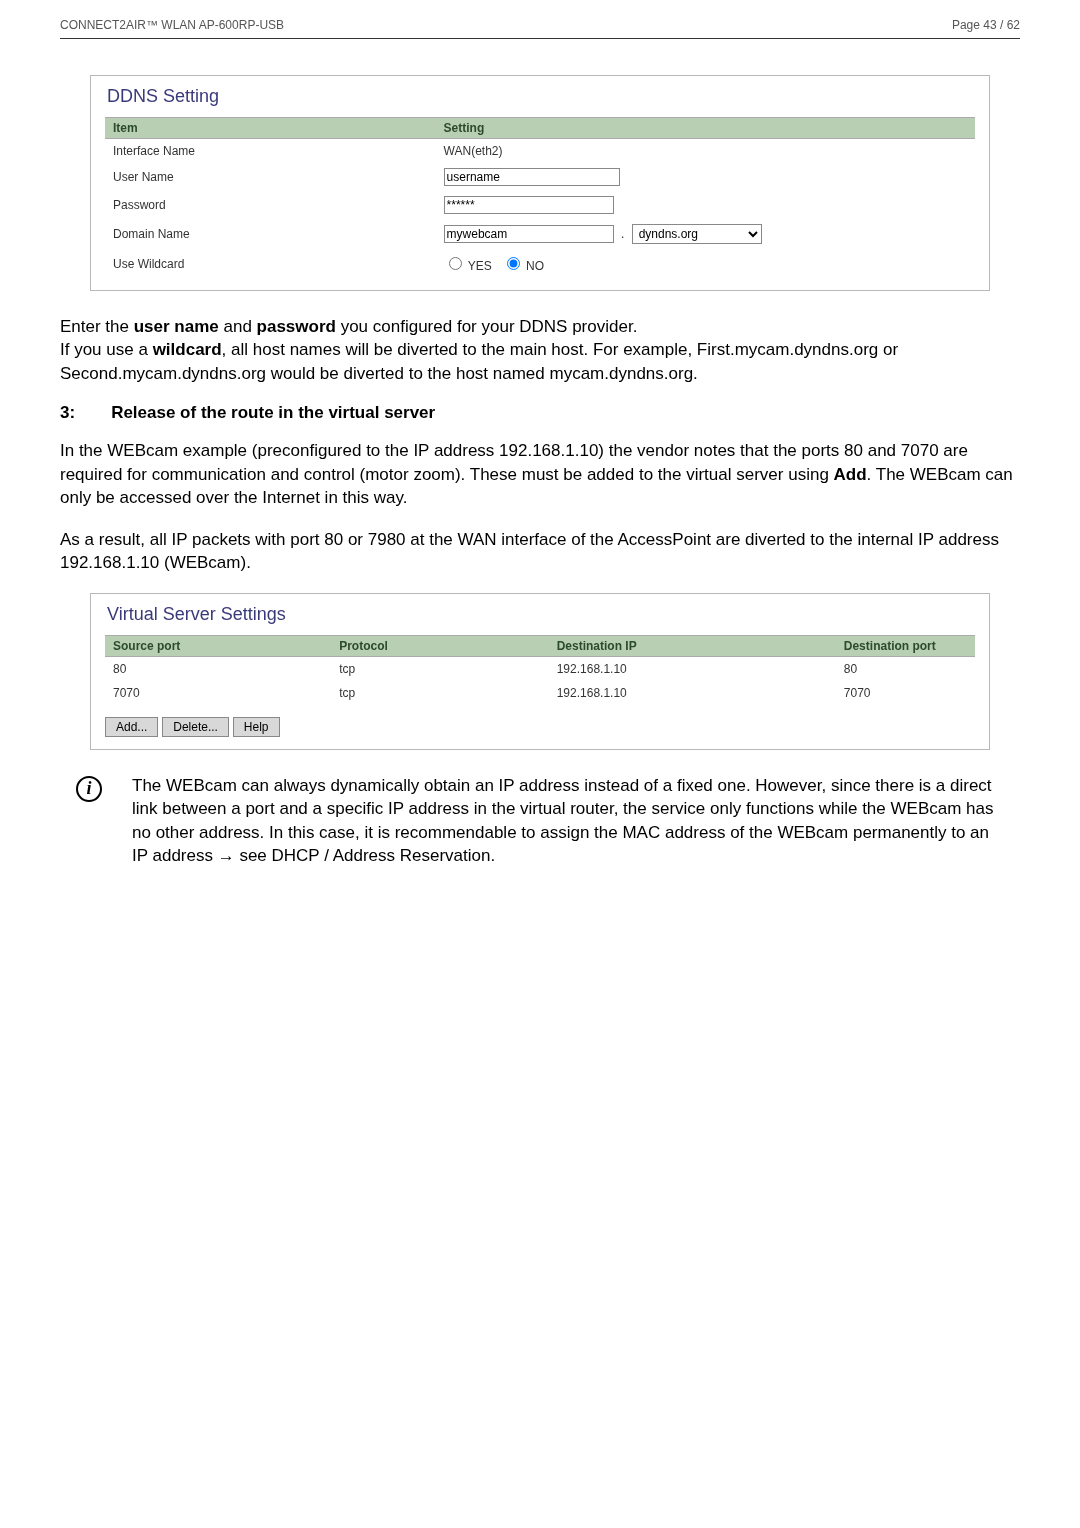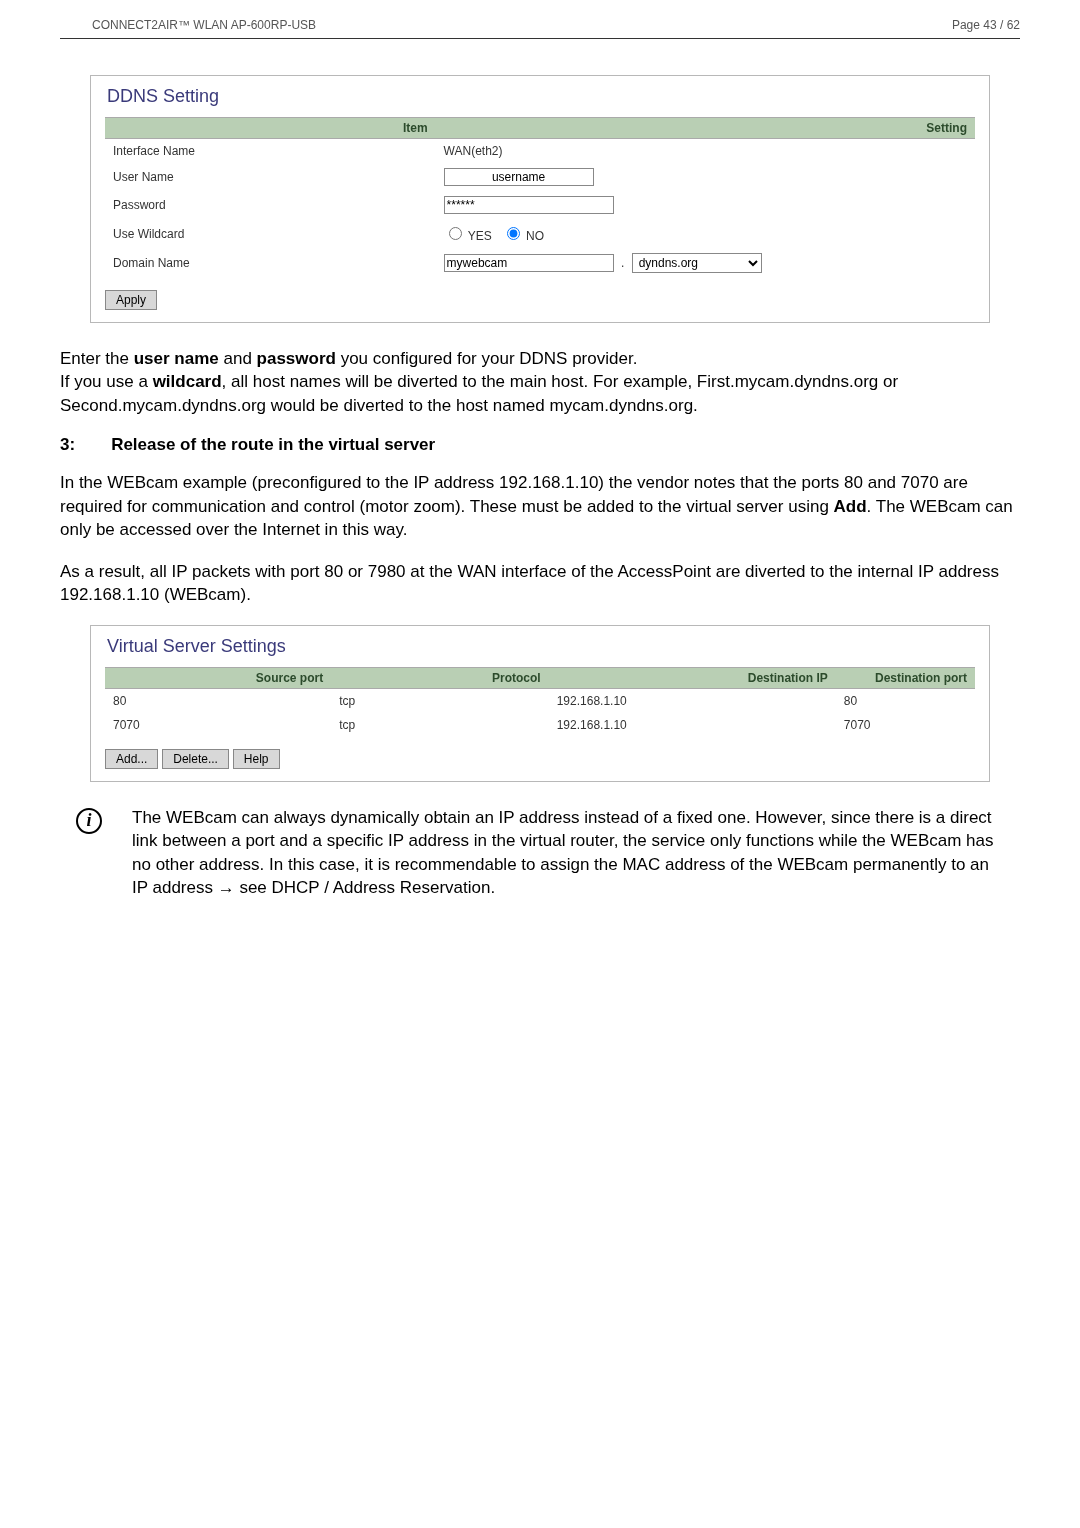--- a/index.html
+++ b/index.html
@@ -16,21 +16,20 @@
     margin: 0 auto;
     padding: 0;
   }
   .header {
     display: flex;
     justify-content: space-between;
     align-items: baseline;
     padding: 18px 60px 6px 60px;
     font-size: 12px;
     color: #555;
-    margin-left: 32px;
   }
   .rule {
     border: 0;
     border-top: 1px solid #333;
     margin: 0 60px 36px 60px;
   }
   .content {
     padding: 0 60px;
   }
   .panel {
@@ -49,21 +48,21 @@
   table.gridtable {
     width: 100%;
     border-collapse: separate;
     border-spacing: 0;
     font-size: 12px;
   }
   table.gridtable thead th {
     background: #b9cfb4;
     color: #2c4b2c;
     font-weight: bold;
-    text-align: right;
+    text-align: left;
     padding: 3px 8px;
     border-top: 1px solid #aaa;
     border-bottom: 1px solid #aaa;
   }
   table.gridtable tbody td {
     padding: 5px 8px;
     vertical-align: middle;
     color: #333;
   }
   input.fld, select.fld {
@@ -150,49 +149,46 @@
             <th>Setting</th>
           </tr>
         </thead>
         <tbody>
           <tr>
             <td>Interface Name</td>
             <td>WAN(eth2)</td>
           </tr>
           <tr>
             <td>User Name</td>
-            <td><input type="text" class="fld" style="width: 150px; text-align: center;" value="username"></td>
+            <td><input type="text" class="fld" style="width: 176px;" value="username"></td>
           </tr>
           <tr>
             <td>Password</td>
             <td><input type="text" class="fld" style="width: 170px;" value="******"></td>
-          </tr>
-          <tr>
-            <td>Use Wildcard</td>
-            <td>
-              <label><input type="radio" name="wc" style=""> <span>YES</span></label>
-              &nbsp;
-              <label><input type="radio" name="wc" checked="" style=""> <span>NO</span></label>
-            </td>
           </tr>
           <tr>
             <td>Domain Name</td>
             <td>
               <input type="text" class="fld" style="width: 170px;" value="mywebcam">
               <span style="padding:0 4px">.</span>
               <select class="fld" style="width:130px">
                 <option>dyndns.org</option>
               </select>
             </td>
           </tr>
+          <tr>
+            <td>Use Wildcard</td>
+            <td>
+              <label><input type="radio" name="wc" style=""> <span>YES</span></label>
+              &nbsp;
+              <label><input type="radio" name="wc" checked="" style=""> <span>NO</span></label>
+            </td>
+          </tr>
         </tbody>
       </table>
-      <div style="margin-top:12px">
-        <button class="btn">Apply</button>
-      </div>
     </div>
 
     <p class="para">
       <span>Enter the </span><b>user name</b><span> and </span><b>password</b><span> you configured for your DDNS provider.</span><br>
       <span>If you use a </span><b>wildcard</b><span>, all host names will be diverted to the main host. For example, First.mycam.dyndns.org or Second.mycam.dyndns.org would be diverted to the host named mycam.dyndns.org.</span>
     </p>
 
     <div class="heading-row">
       <span>3:</span>
       <span>Release of the route in the virtual server</span>

